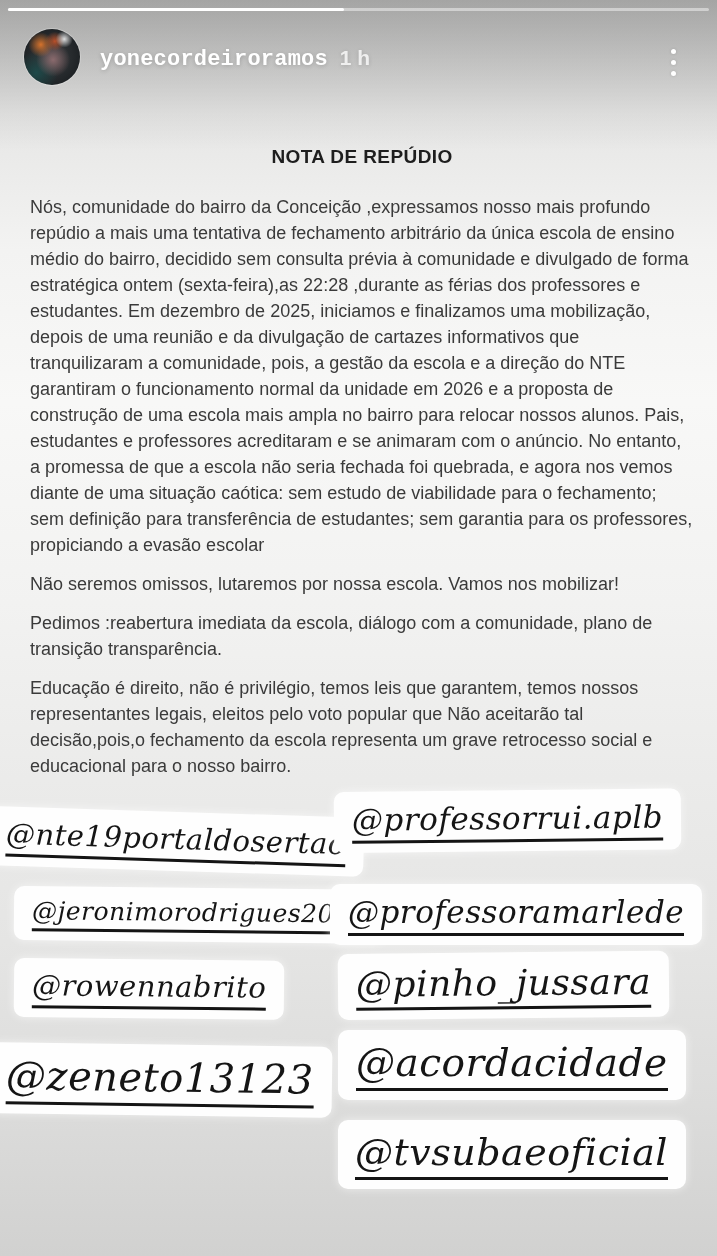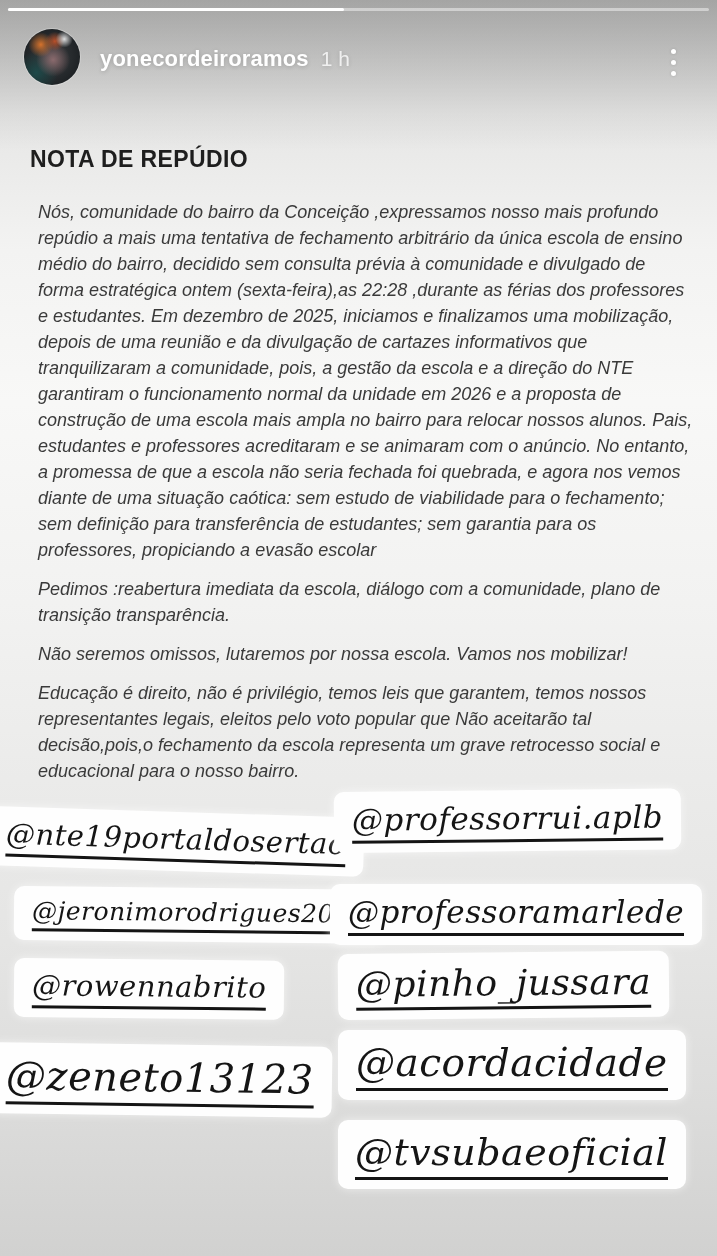--- a/index.html
+++ b/index.html
@@ -20,32 +20,32 @@
     background:
       radial-gradient(circle at 72% 18%, rgba(255,255,255,0.85) 0%, rgba(255,255,255,0) 14%),
       radial-gradient(circle at 30% 28%, #d4722c 0%, rgba(212,114,44,0) 22%),
       radial-gradient(circle at 55% 22%, #b8502a 0%, rgba(184,80,42,0) 18%),
       radial-gradient(circle at 52% 55%, #8a6a6d 0%, rgba(138,106,109,0) 40%),
       radial-gradient(circle at 22% 78%, #1e4a4a 0%, rgba(30,74,74,0) 35%),
       radial-gradient(circle at 50% 50%, #3a3d40 0%, #1d2124 75%);
     box-shadow:0 0 0 1px rgba(255,255,255,0.25);}
   .user-line{position:absolute;top:22px;left:100px;white-space:nowrap;}
   .username{font-size:22px;font-weight:700;color:#ffffff;letter-spacing:0.2px;
-    text-shadow:0 1px 4px rgba(0,0,0,0.18);}
-  .timestamp{font-size:21px;font-weight:400;color:rgba(255,255,255,0.78);margin-left:12px;
+    text-shadow:0 1px 4px rgba(0,0,0,0.18);font-family:Liberation Mono, monospace;}
+  .timestamp{font-size:21px;font-weight:700;color:rgba(255,255,255,0.78);margin-left:12px;
     text-shadow:0 1px 4px rgba(0,0,0,0.15);}
   .kebab{position:absolute;top:18px;right:34px;width:20px;height:40px;display:flex;
     flex-direction:column;align-items:center;justify-content:center;gap:6px;cursor:pointer;}
   .kebab i{width:5px;height:5px;border-radius:50%;background:#ffffff;display:block;
     box-shadow:0 0 3px rgba(0,0,0,0.15);}
   
   .note{position:absolute;top:146px;left:30px;width:664px;color:#3a3a3a;}
-  .note-title{font-size:23px;font-weight:700;color:#1e1e1e;
+  .note-title{text-align:center;font-size:19px;font-weight:700;color:#1e1e1e;
     letter-spacing:0.4px;margin:0 0 26px 0;}
-  .note p{font-size:18px;line-height:26px;margin:0 0 13px 8px;font-weight:400;font-style:italic;}
+  .note p{font-size:18px;line-height:26px;margin:0 0 13px 0;font-weight:400;}
   
   .mention{position:absolute;background:#fefefe;border-radius:10px;padding:10px 18px 9px;
     transform-origin:left center;cursor:pointer;box-shadow:0 0 10px rgba(255,255,255,0.6);}
   .mention .handle{display:inline-block;font-family:"DejaVu Serif",serif;font-style:italic;
     font-weight:500;color:#151515;letter-spacing:0.5px;white-space:nowrap;
     border-bottom:3px solid #141414;padding-bottom:3px;}
   .m1{top:806px;left:-12px;transform:rotate(1.8deg);}  .m1 .handle{font-size:29px;}
   .m2{top:792px;left:334px;transform:rotate(-0.6deg);} .m2 .handle{font-size:31px;}
   .m3{top:886px;left:14px;transform:rotate(0.6deg);}   .m3 .handle{font-size:25px;}
   .m4{top:884px;left:330px;}                           .m4 .handle{font-size:31px;}
@@ -74,22 +74,22 @@
     <div class="kebab">
       <i></i>
         <i></i>
         <i></i>
     </div>
   </div>
 
   <div class="note">
     <h1 class="note-title">NOTA DE REPÚDIO</h1>
     <p>Nós, comunidade do bairro da Conceição ,expressamos nosso mais profundo repúdio a mais uma tentativa de fechamento arbitrário da única escola de ensino médio do bairro, decidido sem consulta prévia à comunidade e divulgado de forma estratégica ontem (sexta-feira),as 22:28 ,durante as férias dos professores e estudantes. Em dezembro de 2025, iniciamos e finalizamos uma mobilização, depois de uma reunião e da divulgação de cartazes informativos que tranquilizaram a comunidade, pois, a gestão da escola e a direção do NTE garantiram o funcionamento normal da unidade em 2026 e a proposta de construção de uma escola mais ampla no bairro para relocar nossos alunos. Pais, estudantes e professores acreditaram e se animaram com o anúncio. No entanto, a promessa de que a escola não seria fechada foi quebrada, e agora nos vemos diante de uma situação caótica: sem estudo de viabilidade para o fechamento; sem definição para transferência de estudantes; sem garantia para os professores, propiciando a evasão escolar</p>
+    <p>Não seremos omissos, lutaremos por nossa escola. Vamos nos mobilizar!</p>
     <p>Pedimos :reabertura imediata da escola, diálogo com a comunidade, plano de transição transparência.</p>
-    <p>Não seremos omissos, lutaremos por nossa escola. Vamos nos mobilizar!</p>
     <p>Educação é direito, não é privilégio, temos leis que garantem, temos nossos representantes legais, eleitos pelo voto popular que Não aceitarão tal decisão,pois,o fechamento da escola representa um grave retrocesso social e educacional para o nosso bairro.</p>
   </div>
 
   <div class="mention m1">
     <span class="handle">@nte19portaldosertao</span>
   </div>
   <div class="mention m2">
     <span class="handle">@professorrui.aplb</span>
   </div>
   <div class="mention m3">

